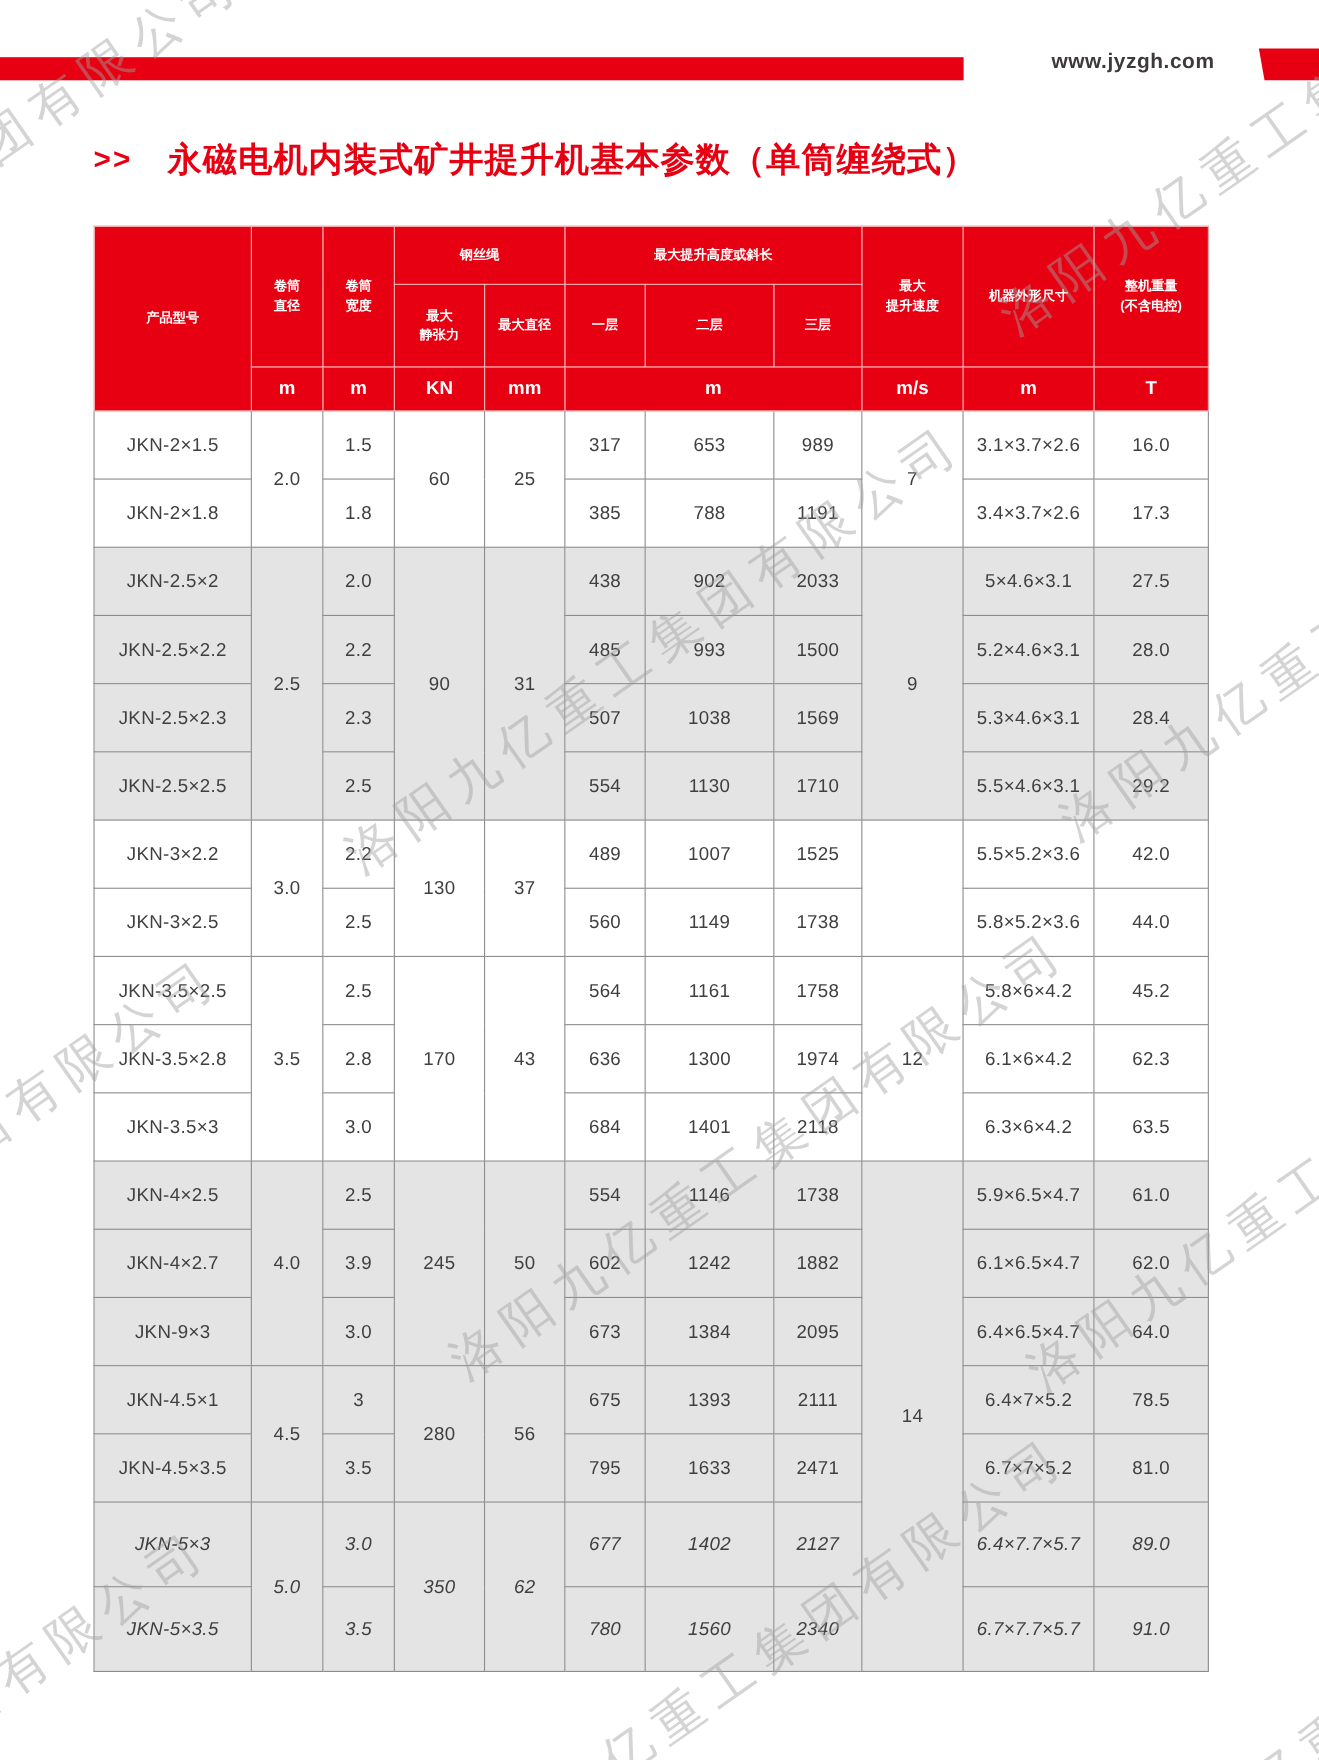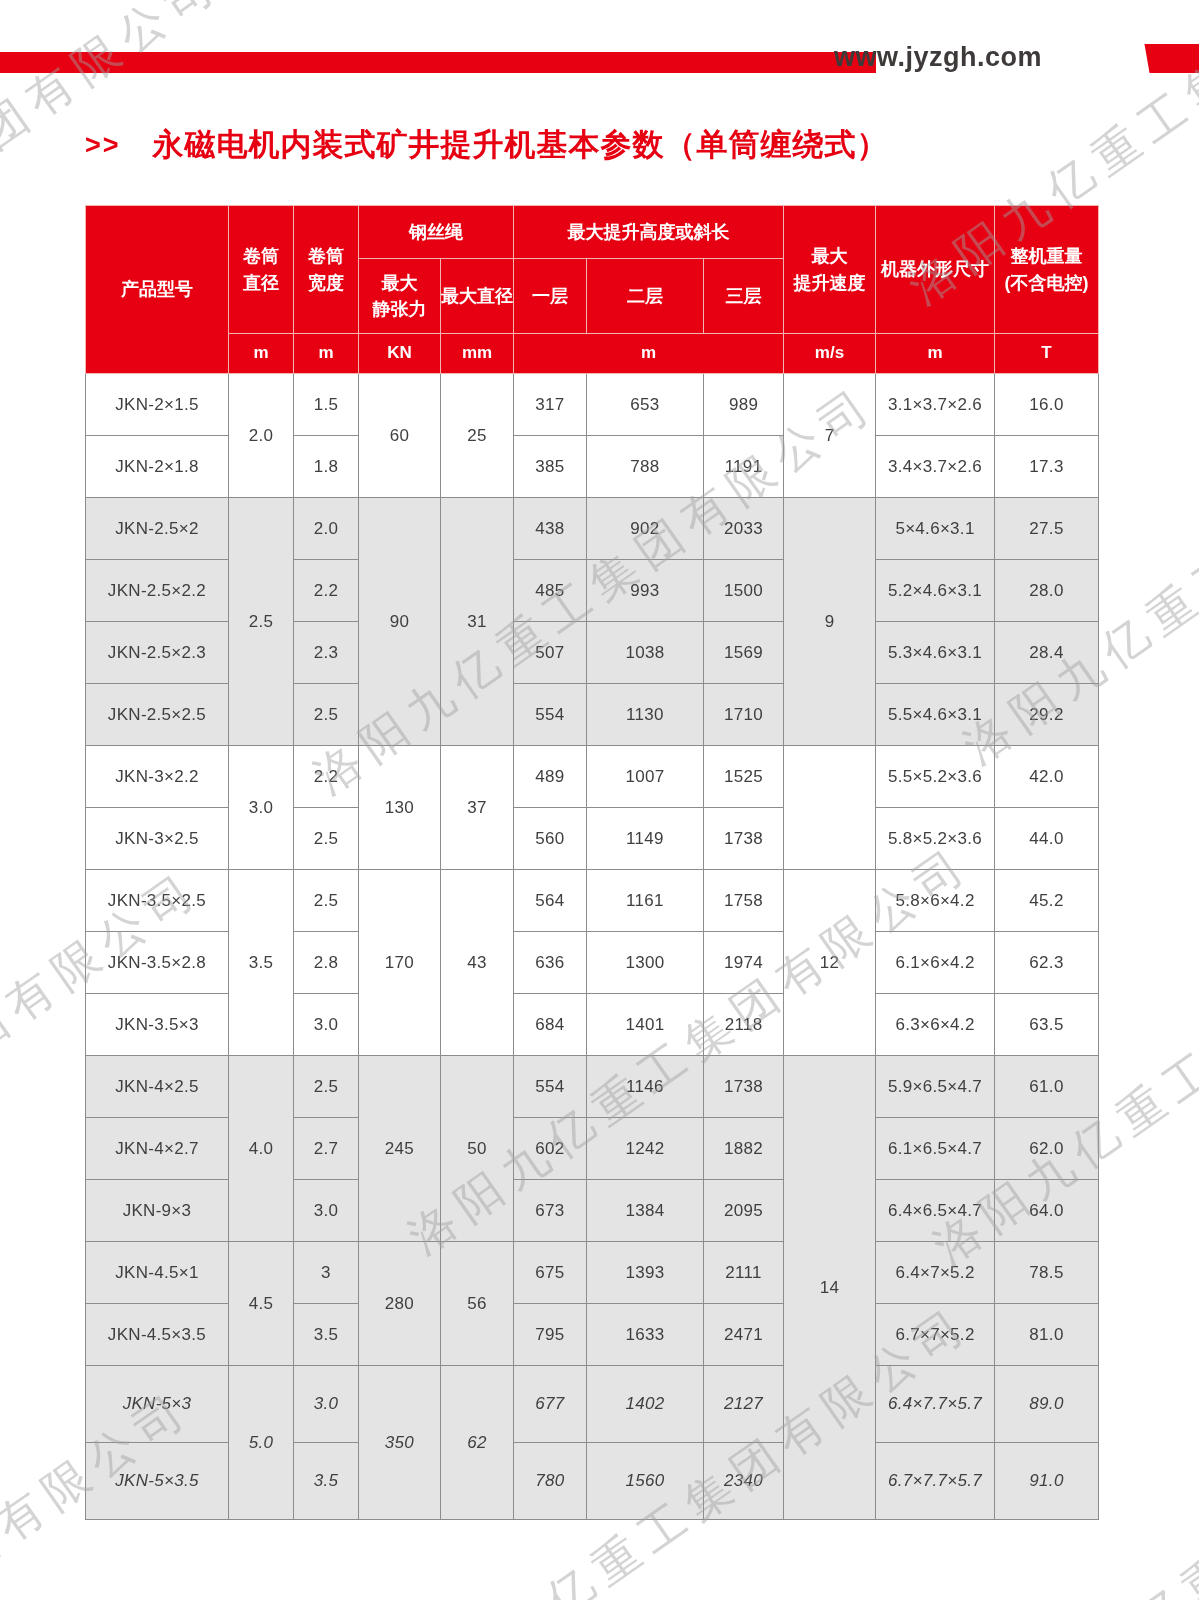--- a/index.html
+++ b/index.html
@@ -12,23 +12,23 @@
     font-family: "Liberation Sans", "DejaVu Sans", sans-serif;
   }
 
   
   .top-bar {
     position: absolute; left: 0; top: 52px;
     width: 876px; height: 21px;
     background: #e60012;
   }
   .site-url {
-    position: absolute; left: 832px; top: 40px;
+    position: absolute; left: 924px; top: 40px;
     width: 212px; height: 34px;
-    font-size: 27px; font-weight: bold; color: #3e3a39;
+    font-size: 19px; font-weight: bold; color: #3e3a39;
     letter-spacing: 0.5px; text-align: center; line-height: 34px;
   }
   .corner-flag {
     position: absolute; left: 1147px; top: 44px;
     width: 70px; height: 29px;
     background: #e60012;
     transform: skewX(10deg);
   }
 
   
@@ -45,21 +45,21 @@
     letter-spacing: 1px;
   }
 
   
   .table-wrap { position: absolute; left: 85px; top: 205px; }
   table { border-collapse: collapse; table-layout: fixed; width: 1013px; }
   thead td {
     background: #e60012; color: #ffffff;
     border: 1px solid #f2b3b3;
     text-align: center; vertical-align: middle;
-    font-size: 18px; font-weight: bold;
+    font-size: 12px; font-weight: bold;
     white-space: pre-line; line-height: 1.45;
   }
   thead tr.h-row-1 { height: 53px; }
   thead tr.h-row-2 { height: 75px; }
   thead tr.h-row-3 { height: 40px; }
   thead tr.h-row-3 td { font-size: 17px; font-weight: 600; }
   tbody td {
     border: 1px solid #8c8c8c;
     background: #ffffff;
     color: #3f3f3f; font-size: 17px;
@@ -265,21 +265,21 @@
           <td rowspan="3">50</td>
           <td>554</td>
           <td>1146</td>
           <td>1738</td>
           <td rowspan="7">14</td>
           <td>5.9×6.5×4.7</td>
           <td>61.0</td>
         </tr>
         <tr class="shaded">
           <td>JKN-4×2.7</td>
-          <td>2.7</td>
+          <td>3.9</td>
           <td>602</td>
           <td>1242</td>
           <td>1882</td>
           <td>6.1×6.5×4.7</td>
           <td>62.0</td>
         </tr>
         <tr class="shaded">
           <td>JKN-9×3</td>
           <td>3.0</td>
           <td>673</td>

